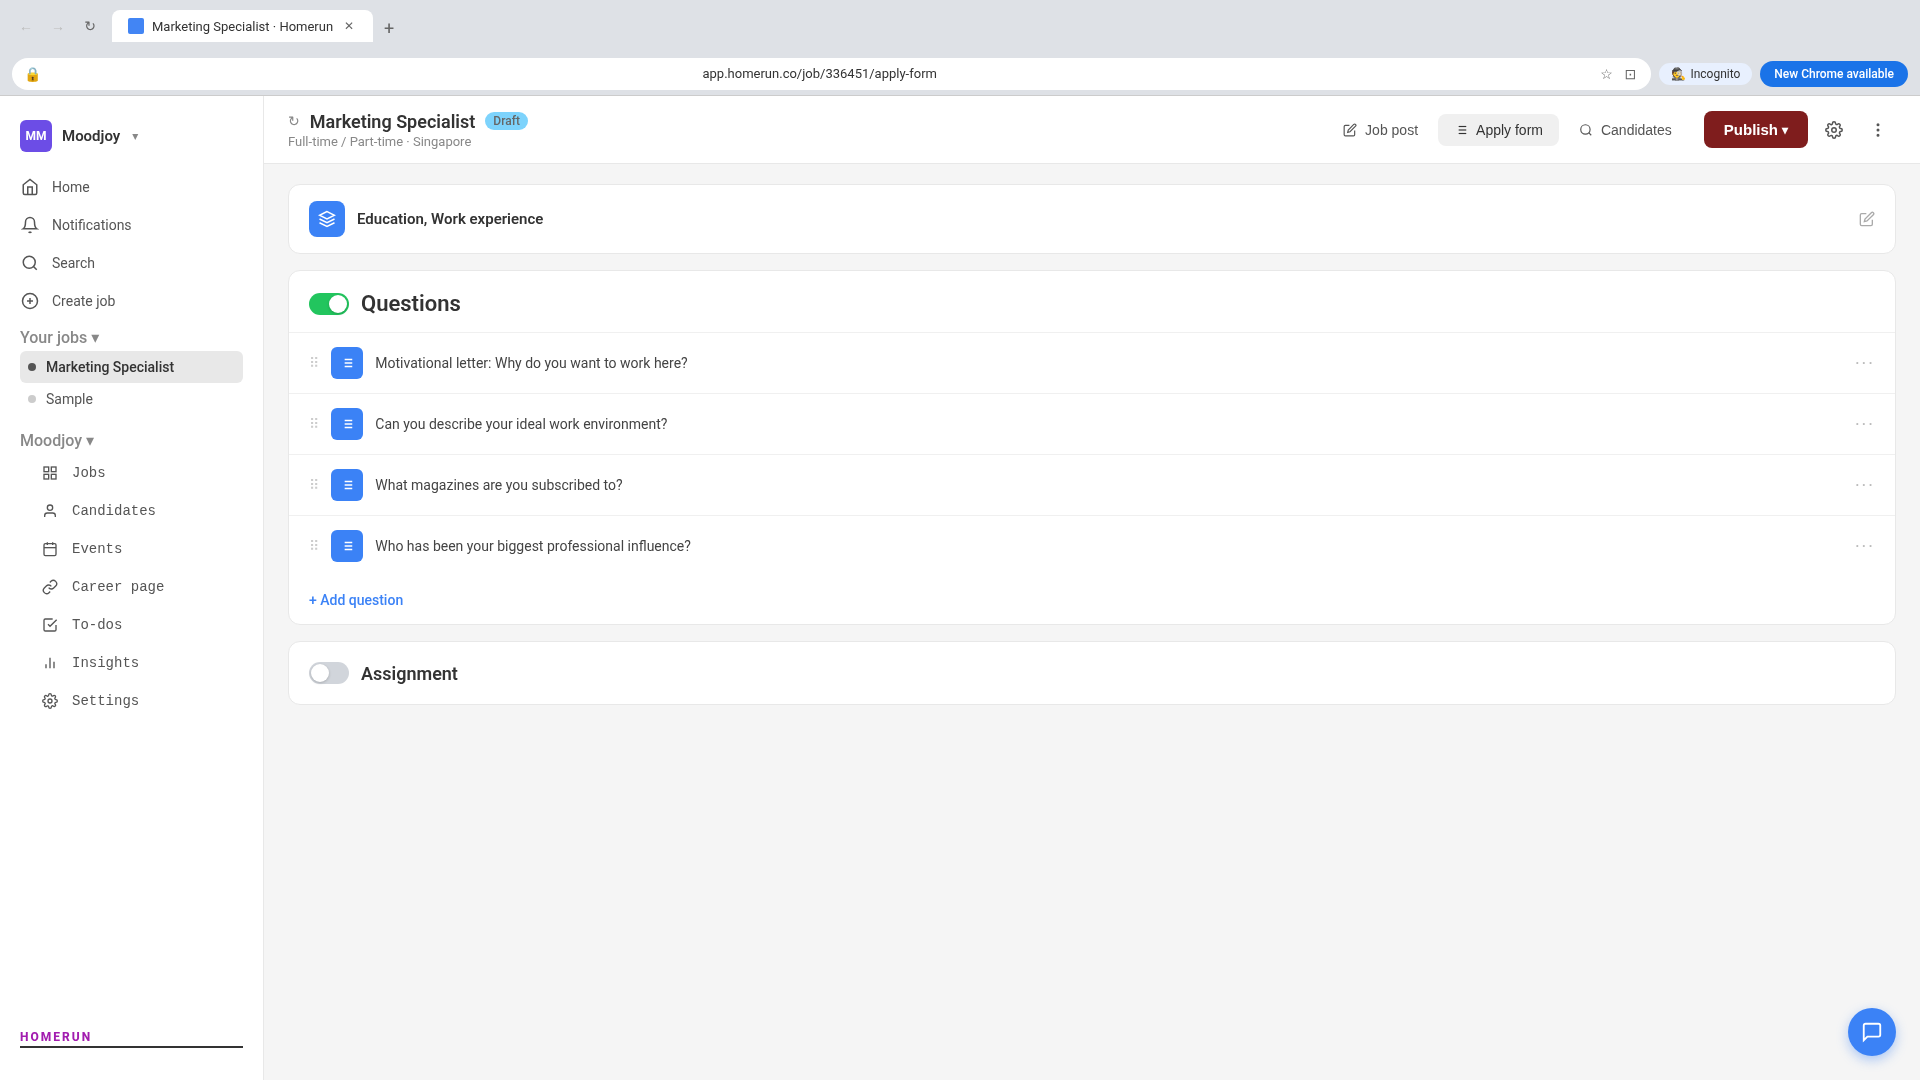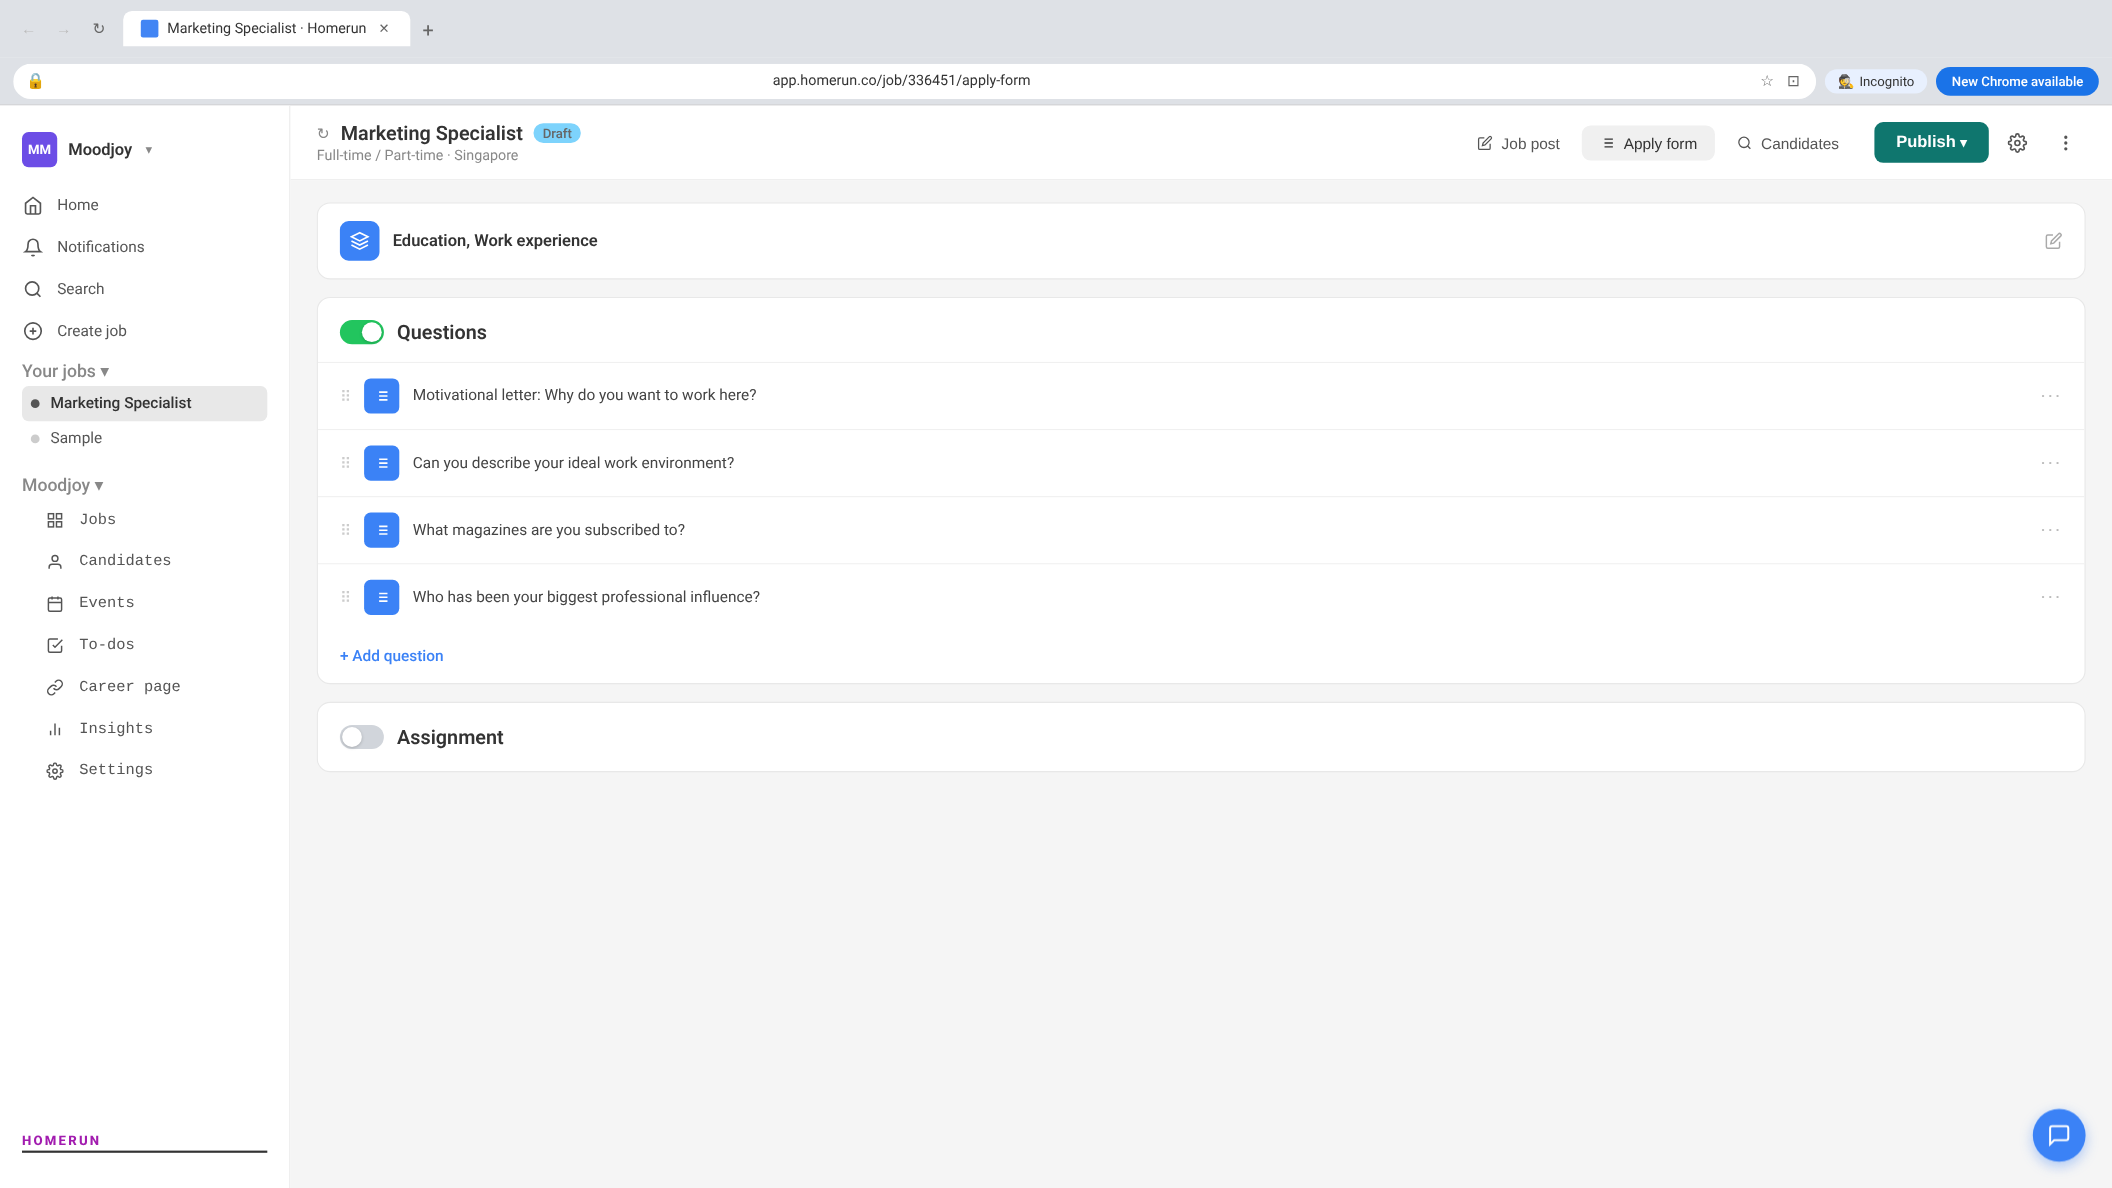--- a/index.html
+++ b/index.html
@@ -55,21 +55,21 @@
     .job-title-row { display: flex; align-items: center; gap: 10px; }
     .job-title-text { font-size: 18px; font-weight: 600; color: #333; }
     .draft-badge { background: #7dd3fc; color: #666; font-size: 12px; padding: 2px 8px; border-radius: 10px; font-weight: 500; }
     .job-subtitle { font-size: 13px; color: #888; margin-top: 2px; }
     .refresh-icon { color: #888; font-size: 14px; cursor: pointer; }
     .top-nav-tabs { display: flex; align-items: flex-end; gap: 4px; }
     .tab-btn { display: flex; align-items: center; gap: 8px; padding: 8px 16px; border-radius: 8px; cursor: pointer; font-size: 14px; color: #555; border: none; background: transparent; }
     .tab-btn.active { background: #f0f0f0; color: #333; font-weight: 500; }
     .tab-icon { font-size: 14px; }
     .top-nav-actions { display: flex; align-items: center; gap: 8px; }
-    .publish-btn { background: #0f766e; color: #fff; border: none; border-radius: 8px; padding: 10px 20px; font-size: 15px; font-weight: 600; cursor: pointer; display: flex; align-items: center; gap: 4px; }
+    .publish-btn { background: #7f1d1d; color: #fff; border: none; border-radius: 8px; padding: 10px 20px; font-size: 15px; font-weight: 600; cursor: pointer; display: flex; align-items: center; gap: 4px; }
     .publish-chevron { font-size: 12px; }
     .settings-btn { width: 36px; height: 36px; display: flex; align-items: center; justify-content: center; border-radius: 6px; cursor: pointer; color: #555; }
     .more-btn { width: 36px; height: 36px; display: flex; align-items: center; justify-content: center; border-radius: 6px; cursor: pointer; color: #555; }
 
     
     .main-content { flex: 1; overflow-y: auto; background: #f5f5f5; padding: 20px 24px; }
 
     
     .section-card { background: #fff; border-radius: 12px; border: 1px solid #e8e8e8; margin-bottom: 16px; overflow: hidden; }
     .section-header { display: flex; align-items: center; justify-content: space-between; padding: 16px 20px; }
@@ -80,21 +80,21 @@
 
     
     .toggle { width: 40px; height: 22px; border-radius: 11px; background: #22c55e; position: relative; cursor: pointer; flex-shrink: 0; }
     .toggle.off { background: #d1d5db; }
     .toggle-thumb { width: 18px; height: 18px; border-radius: 50%; background: #fff; position: absolute; top: 2px; transition: left 0.2s; box-shadow: 0 1px 3px rgba(0,0,0,0.2); }
     .toggle.on .toggle-thumb { left: 20px; }
     .toggle.off .toggle-thumb { left: 2px; }
 
     
     .questions-header { display: flex; align-items: center; gap: 12px; padding: 20px 20px 16px; }
-    .questions-title { font-size: 18px; font-weight: 600; color: #333; }
+    .questions-title { font-size: 22px; font-weight: 600; color: #333; }
 
     .question-item { display: flex; align-items: center; padding: 14px 20px; border-top: 1px solid #f0f0f0; gap: 12px; }
     .question-drag { color: #ccc; font-size: 14px; cursor: grab; }
     .question-type-icon { width: 32px; height: 32px; background: #3b82f6; border-radius: 6px; display: flex; align-items: center; justify-content: center; color: #fff; font-size: 14px; flex-shrink: 0; }
     .question-text { flex: 1; font-size: 14px; color: #444; }
     .question-more { color: #bbb; font-size: 18px; cursor: pointer; letter-spacing: 2px; }
 
     .add-question-btn { display: flex; align-items: center; padding: 16px 20px; color: #3b82f6; font-size: 14px; cursor: pointer; font-weight: 500; }
 
     
@@ -238,34 +238,34 @@
                   <line x1="16" y1="2" x2="16" y2="6"></line>
                   <line x1="8" y1="2" x2="8" y2="6"></line>
                   <line x1="3" y1="10" x2="21" y2="10"></line>
                 </svg>
             </div>
             <span>Events</span>
           </div>
           <div class="nav-item">
             <div class="nav-icon">
               <svg width="16" height="16" viewBox="0 0 24 24" fill="none" stroke="#555" stroke-width="2">
+                  <path d="M10 13a5 5 0 007.54.54l3-3a5 5 0 00-7.07-7.07l-1.72 1.71"></path>
+                  <path d="M14 11a5 5 0 00-7.54-.54l-3 3a5 5 0 007.07 7.07l1.71-1.71"></path>
+                </svg>
+            </div>
+            <span>Career page</span>
+          </div>
+          <div class="nav-item">
+            <div class="nav-icon">
+              <svg width="16" height="16" viewBox="0 0 24 24" fill="none" stroke="#555" stroke-width="2">
                   <polyline points="9 11 12 14 22 4"></polyline>
                   <path d="M21 12v7a2 2 0 01-2 2H5a2 2 0 01-2-2V5a2 2 0 012-2h11"></path>
                 </svg>
             </div>
             <span>To-dos</span>
-          </div>
-          <div class="nav-item">
-            <div class="nav-icon">
-              <svg width="16" height="16" viewBox="0 0 24 24" fill="none" stroke="#555" stroke-width="2">
-                  <path d="M10 13a5 5 0 007.54.54l3-3a5 5 0 00-7.07-7.07l-1.72 1.71"></path>
-                  <path d="M14 11a5 5 0 00-7.54-.54l-3 3a5 5 0 007.07 7.07l1.71-1.71"></path>
-                </svg>
-            </div>
-            <span>Career page</span>
           </div>
           <div class="nav-item">
             <div class="nav-icon">
               <svg width="16" height="16" viewBox="0 0 24 24" fill="none" stroke="#555" stroke-width="2">
                   <line x1="18" y1="20" x2="18" y2="10"></line>
                   <line x1="12" y1="20" x2="12" y2="4"></line>
                   <line x1="6" y1="20" x2="6" y2="14"></line>
                 </svg>
             </div>
             <span>Insights</span>

